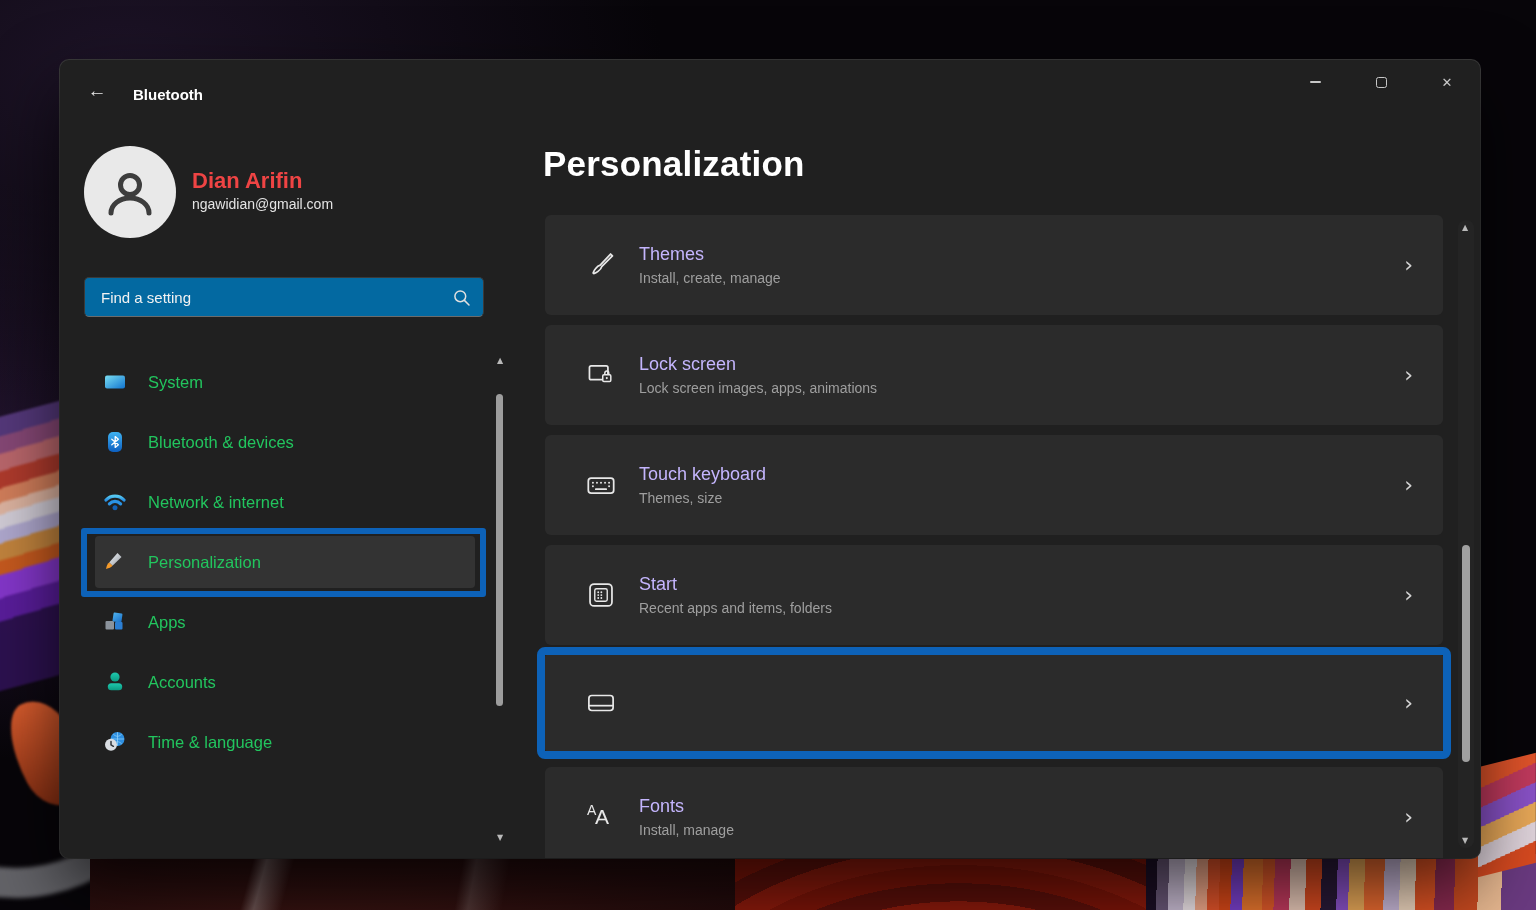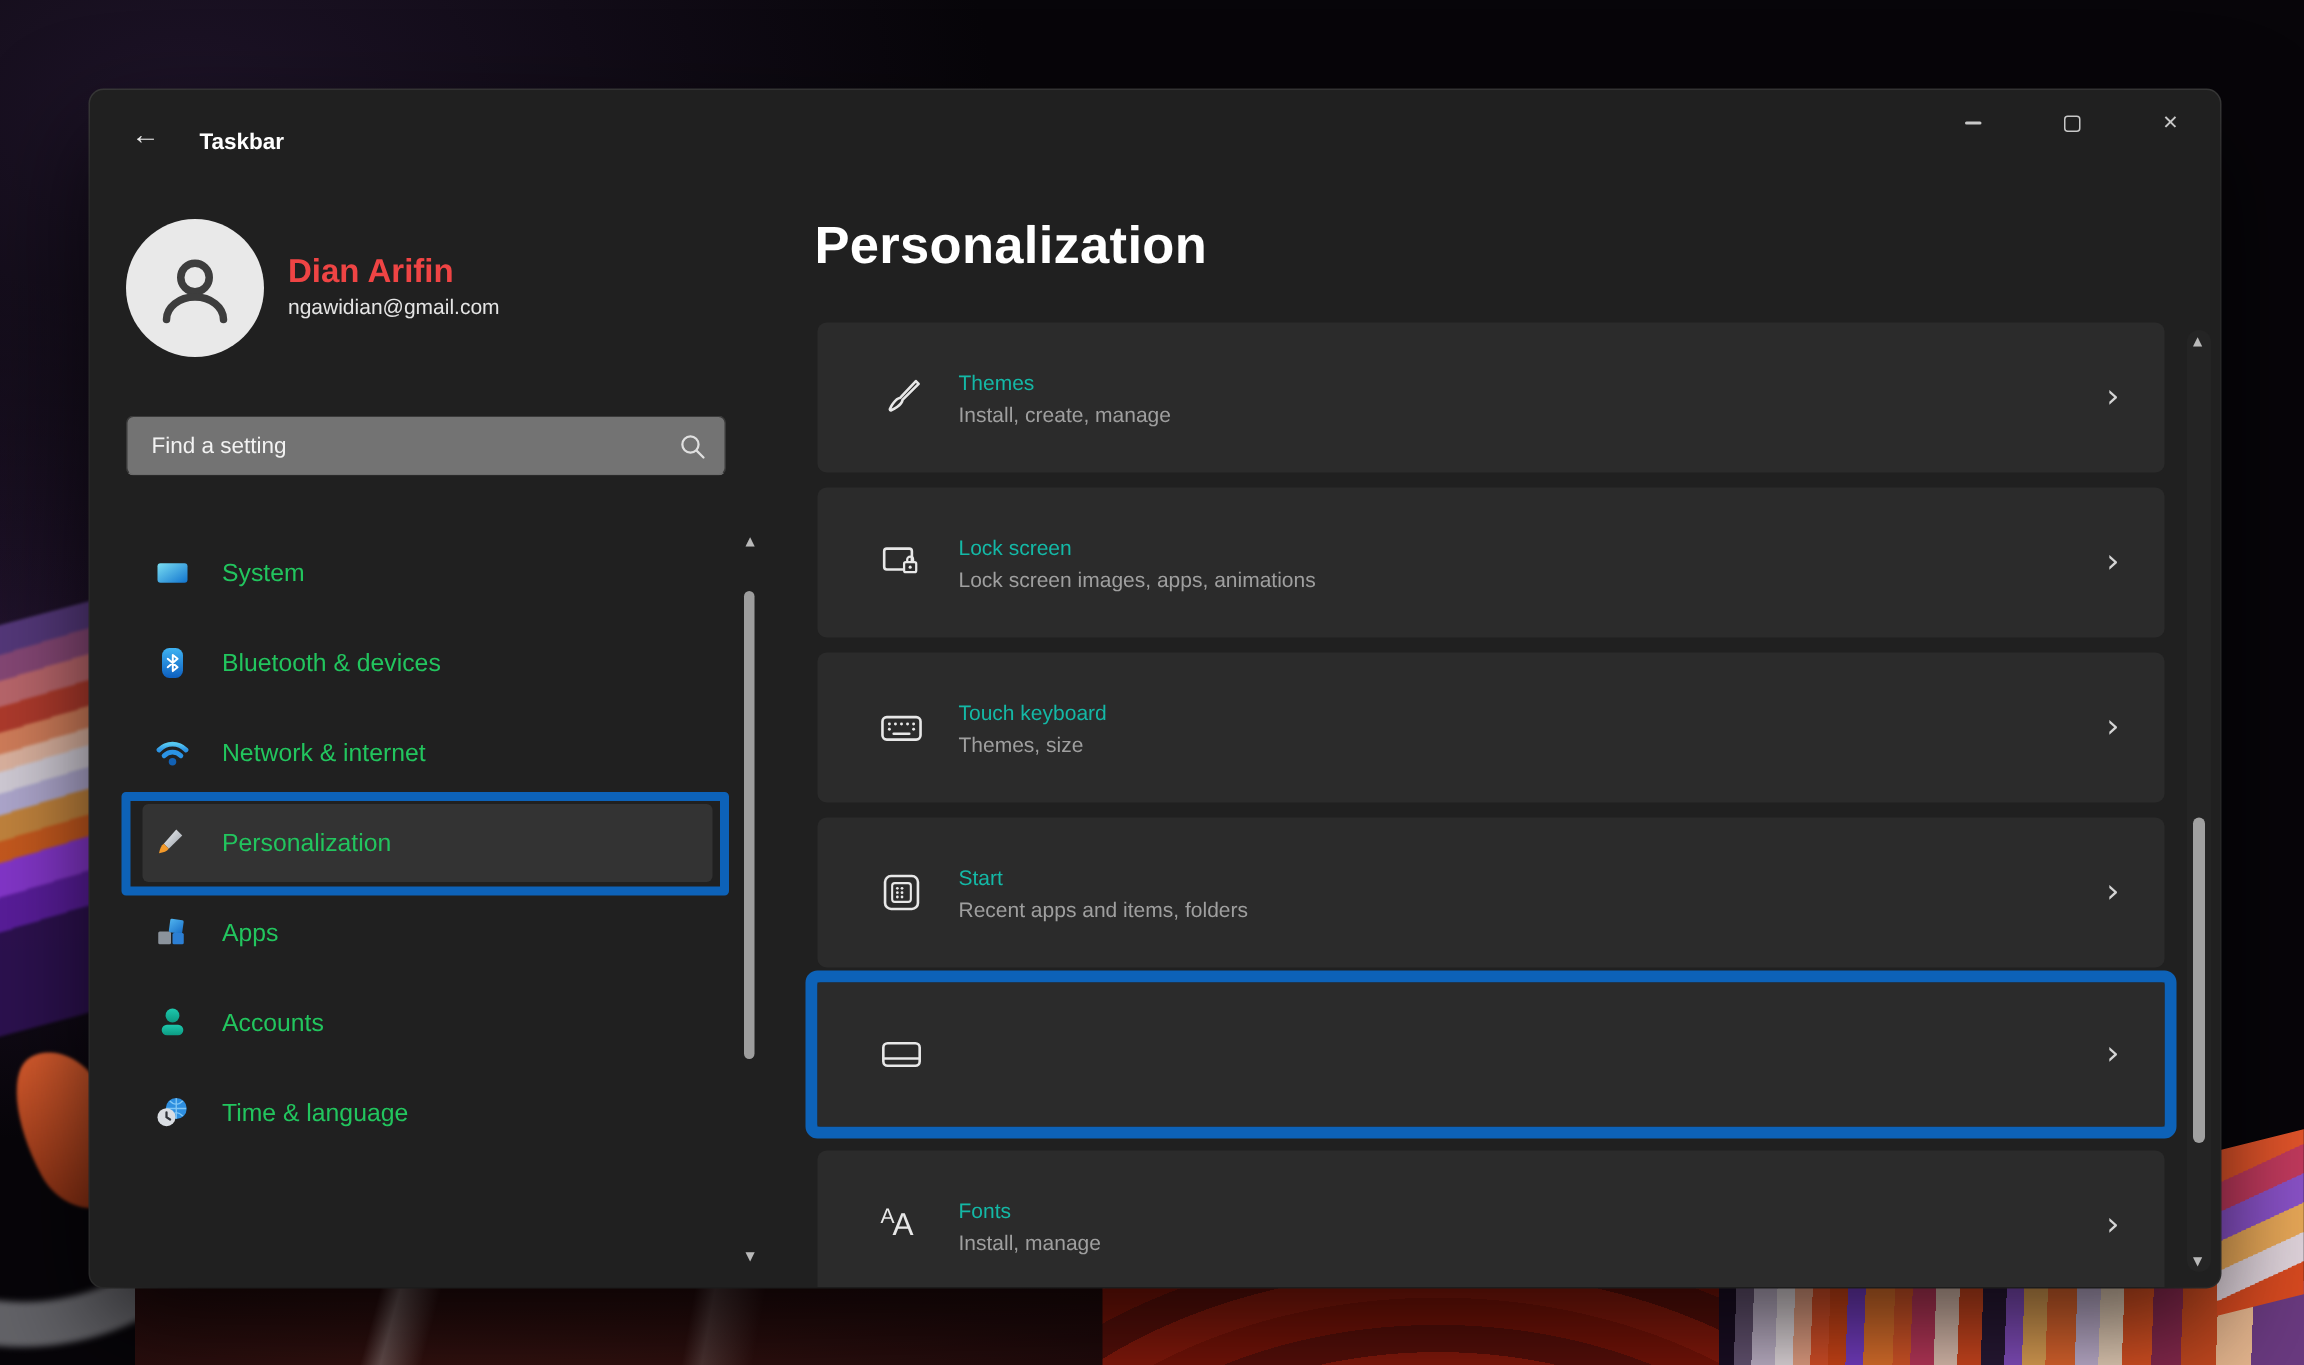--- a/index.html
+++ b/index.html
@@ -71,21 +71,21 @@
   .glyph-close{font-size:13px;line-height:1;font-family:"DejaVu Sans",sans-serif;}
 
   
   .profile{position:absolute;left:24px;top:86px;width:400px;height:94px;cursor:pointer;}
   .avatar{position:absolute;left:0;top:0;width:92px;height:92px;border-radius:50%;background:#e9e9e9;
     display:flex;align-items:center;justify-content:center;}
   .profile-name{position:absolute;left:108px;top:22px;font-size:22px;font-weight:700;color:#ef4444;}
   .profile-email{position:absolute;left:108px;top:50px;font-size:14px;color:#e4e4e4;}
 
   
-  .search-box{position:absolute;left:24px;top:217px;width:400px;height:40px;background:#737373;
+  .search-box{position:absolute;left:24px;top:217px;width:400px;height:40px;background:#0369a1;
     border:1px solid #3a3a3a;border-bottom-color:#6c6c6c;border-radius:5px;}
   .search-box input{position:absolute;inset:0;background:transparent;border:none;outline:none;
     padding:0 40px 0 16px;font-size:15px;color:#fff;font-family:inherit;}
   .search-box input::placeholder{color:#f2f2f2;opacity:1;}
   .search-icon{position:absolute;right:12px;top:11px;width:18px;height:18px;cursor:pointer;}
 
   
   .nav{position:absolute;left:12px;top:292px;width:428px;}
   .nav-item{position:relative;height:60px;display:flex;align-items:center;padding-left:32px;
     border-radius:5px;cursor:pointer;}
@@ -105,21 +105,21 @@
   .side-thumb{position:absolute;left:3px;top:38px;width:7px;height:312px;background:#9d9d9d;
     border-radius:4px;cursor:pointer;}
 
   
   .page-title{position:absolute;left:483px;top:84px;font-size:35px;font-weight:700;color:#fff;letter-spacing:.2px;}
   .cards{position:absolute;left:485px;top:155px;width:898px;}
   .card{height:100px;margin-bottom:10px;background:var(--card-bg);border-radius:6px;
     display:flex;align-items:center;cursor:pointer;}
   .card-icon{width:32px;flex:none;margin-left:40px;margin-right:22px;display:flex;justify-content:center;align-items:center;}
   .card-text{display:flex;flex-direction:column;gap:5px;}
-  .card-title{font-size:14px;color:#14b8a6;}
+  .card-title{font-size:18px;color:#c4b5fd;}
   .card-sub{font-size:14px;color:var(--sub);}
   .chevron{margin-left:auto;margin-right:30px;color:#d4d4d4;font-size:22px;line-height:1;
     font-family:"DejaVu Sans",sans-serif;}
   .taskbar-wrap{width:914px;margin:-8px 0 8px -8px;border:8px solid var(--accent);border-radius:8px;}
   .taskbar-wrap .card{height:96px;margin:0;border-radius:2px;}
 
   
   .fonts-glyph{position:relative;width:30px;height:30px;color:#e8e8e8;}
   .fa-small{position:absolute;left:1px;top:0px;font-size:14px;}
   .fa-large{position:absolute;left:9px;top:3px;font-size:21px;}
@@ -142,21 +142,21 @@
   <div class="wp-b-rings"></div>
   <div class="wp-b-ribbons"></div>
   <div class="wp-right-col"></div>
 </div>
 
 <div class="window">
 
   <div class="back-btn">
     <span>←</span>
   </div>
-  <div class="app-title">Taskbar</div>
+  <div class="app-title">Bluetooth</div>
   <div class="win-controls">
     <div class="win-btn">
       <div class="glyph-min"></div>
     </div>
     <div class="win-btn">
       <div class="glyph-max"></div>
     </div>
     <div class="win-btn">
       <span class="glyph-close">✕</span>
     </div>

